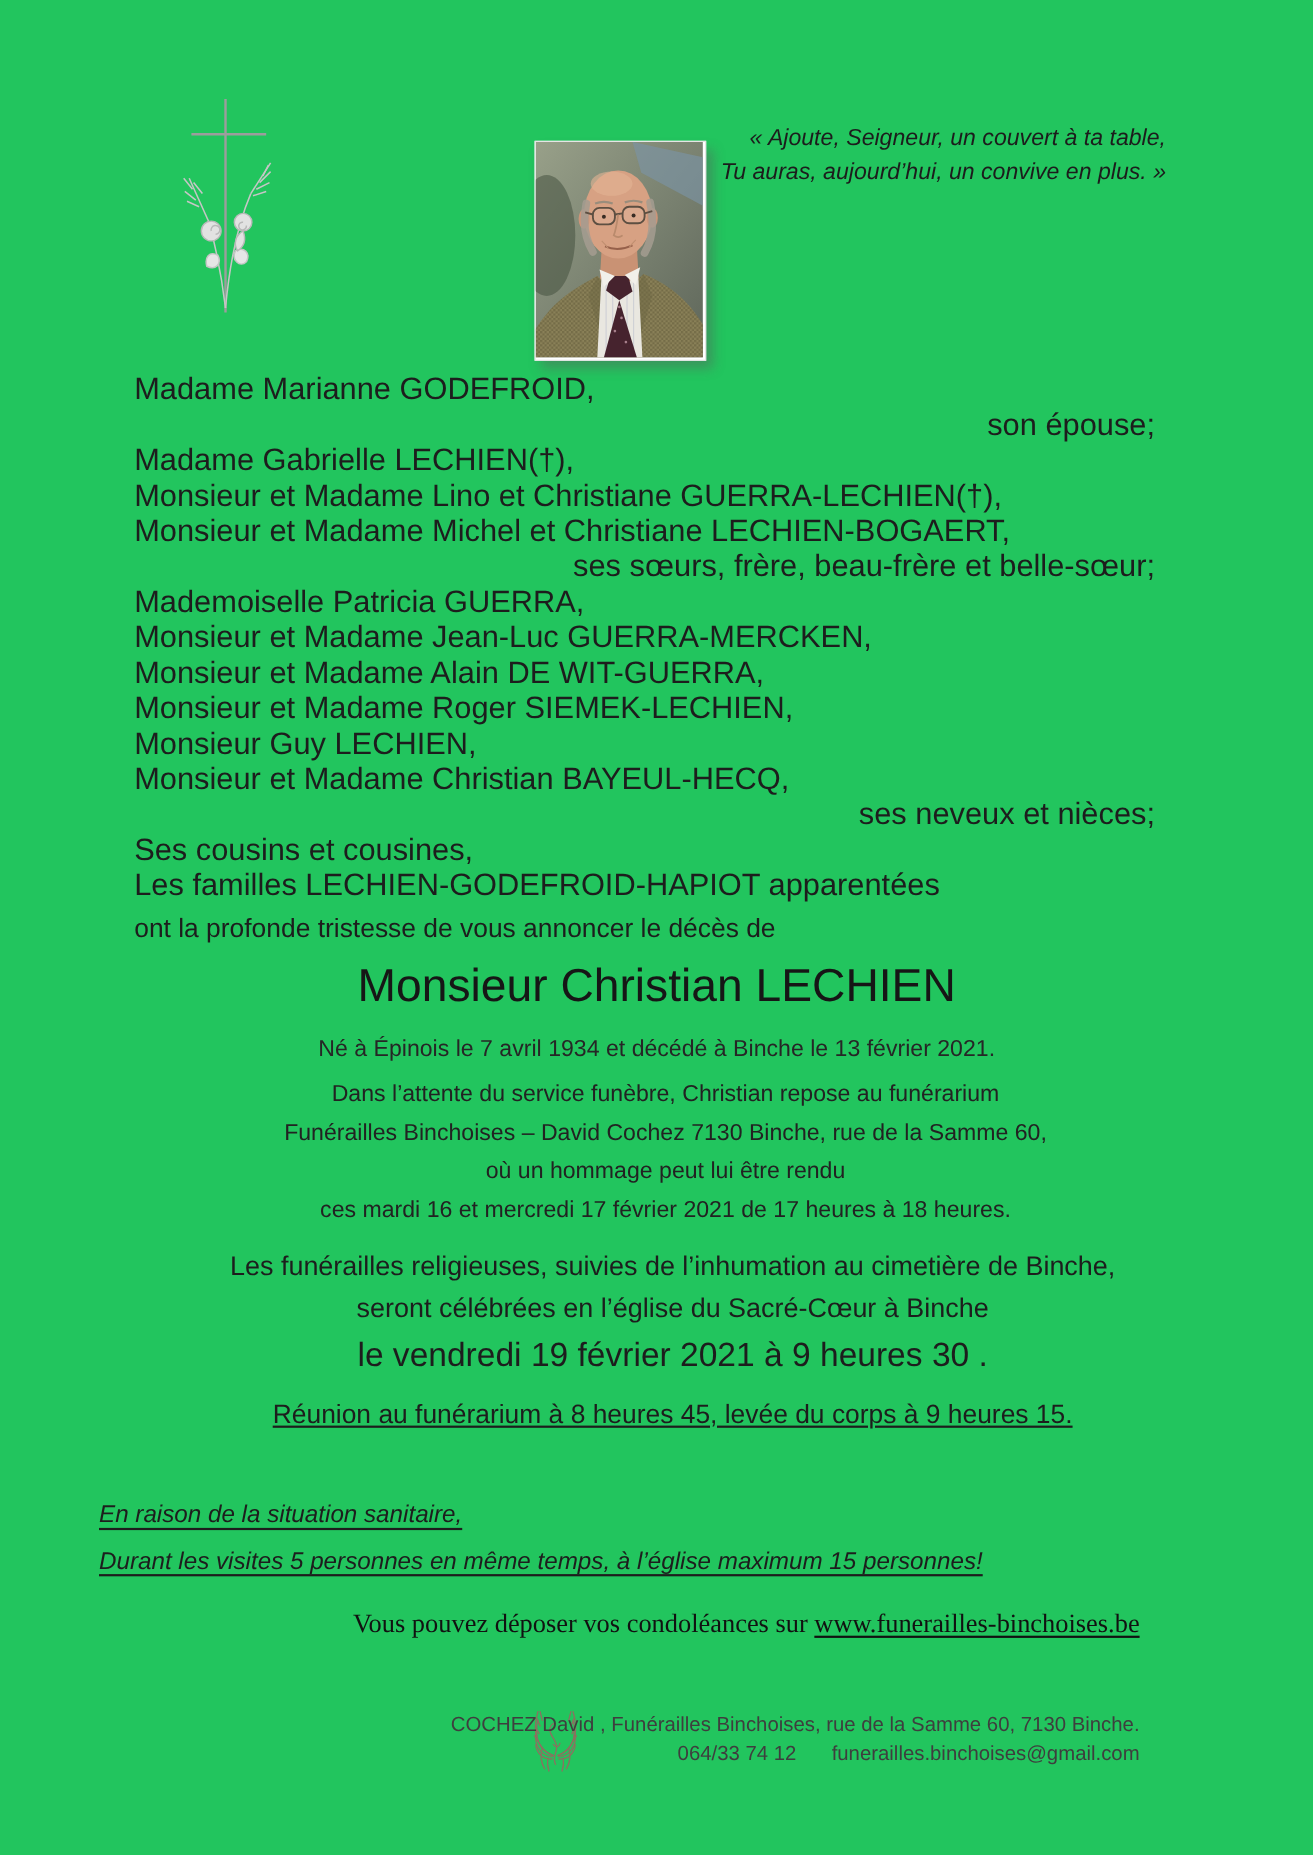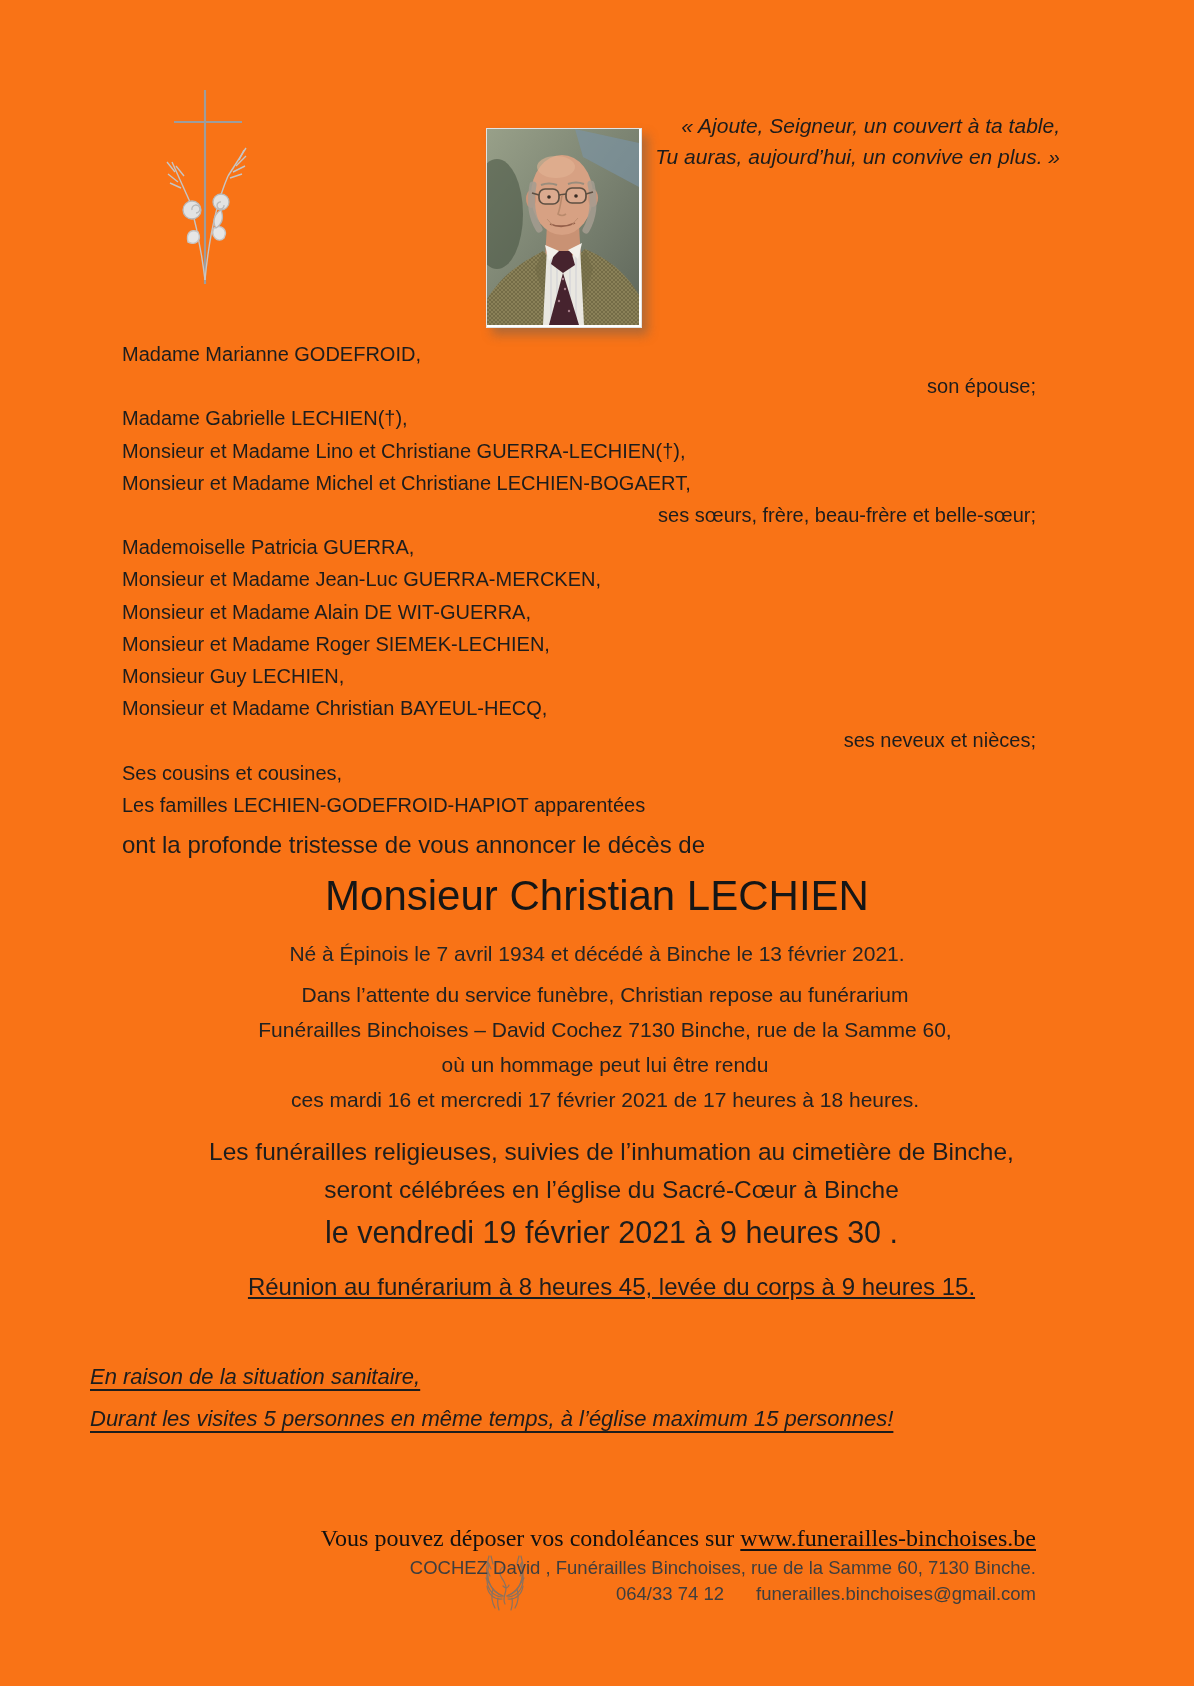--- a/index.html
+++ b/index.html
@@ -1,32 +1,32 @@
 <!DOCTYPE html>
 <html lang="fr"><head>
 <meta charset="utf-8">
 <style>
   html,body{margin:0;padding:0;background:#ffffff;}
-  .page{position:relative;width:1194px;height:1686px;margin:0 auto;background:#f97316;
+  .page{position:relative;width:1194px;height:1686px;margin:0 auto;background:#22c55e;
         font-family:"Liberation Sans","DejaVu Sans",sans-serif;color:#1d1d1d;overflow:hidden;}
 
   
   .cross{position:absolute;left:148px;top:82px;}
 
   
   .photo-frame{position:absolute;left:486px;top:128px;width:154px;height:198px;background:#fff;
                border:1px solid #e3e3e3;box-shadow:6px 7px 10px rgba(90,90,90,0.45);}
   .photo-frame svg{display:block;}
 
   
   .quote{position:absolute;top:110px;right:134px;text-align:right;font-style:italic;
          font-size:21px;line-height:31px;color:#1c1c1c;}
 
   
-  .family{position:absolute;left:122px;right:158px;top:338px;font-size:20px;line-height:32.2px;}
+  .family{position:absolute;left:122px;right:144px;top:338px;font-size:28px;line-height:32.2px;}
   .fline{white-space:nowrap;}
   .fline.right{text-align:right;}
 
   .announcement{position:absolute;left:122px;top:831px;font-size:24px;}
 
   .deceased{position:absolute;left:0;right:0;top:872px;text-align:center;}
   .deceased-name{font-size:42px;color:#161616;}
   .life-dates{font-size:21px;margin-top:22px;color:#262626;}
 
   .wake{position:absolute;left:16px;right:0;top:977px;text-align:center;font-size:21px;
@@ -34,21 +34,21 @@
 
   .funeral{position:absolute;left:0;right:0;top:1133px;text-align:center;padding-left:29px;}
   .funeral-l1,.funeral-l2{font-size:24.5px;line-height:37.5px;}
   .funeral-dt{font-size:30.5px;margin-top:7px;}
   .funeral-meet{font-size:24px;margin-top:23px;text-decoration:underline;}
 
   .covid{position:absolute;left:90px;right:158px;top:1356px;text-align:left;font-style:italic;
          font-size:22px;line-height:41.5px;}
   .cline{text-decoration:underline;text-underline-offset:5px;}
 
-  .condolences{position:absolute;left:90px;right:158px;top:1525px;text-align:right;
+  .condolences{position:absolute;left:90px;right:158px;top:1464px;text-align:right;
                font-family:"Liberation Serif","DejaVu Serif",serif;font-size:24px;color:#111;}
   .condolences .link{text-decoration:underline;text-underline-offset:3px;cursor:pointer;}
 
   .footer-logo{position:absolute;left:477px;top:1544px;}
   .footer-text{position:absolute;right:158px;top:1555px;text-align:right;font-size:18.5px;
                line-height:25.5px;color:#3e3e3e;}
   .footer-email{margin-left:32px;}
 </style>
 </head>
 <body>

